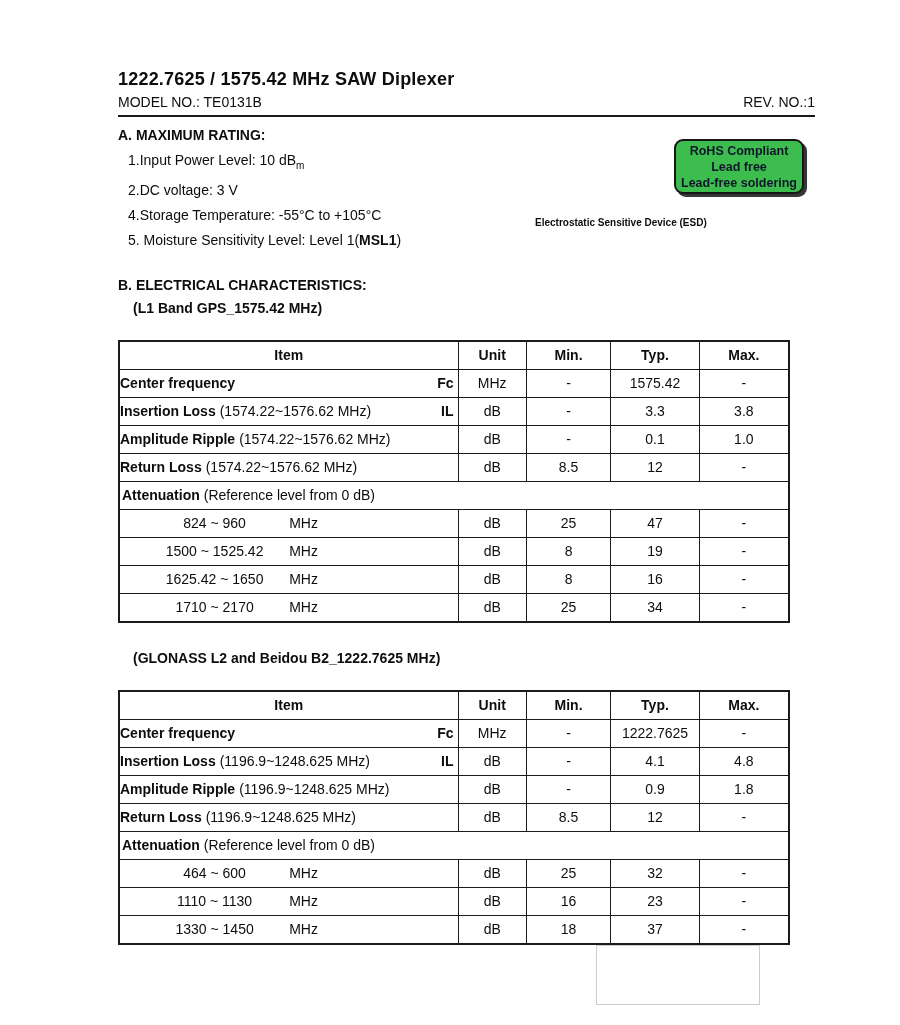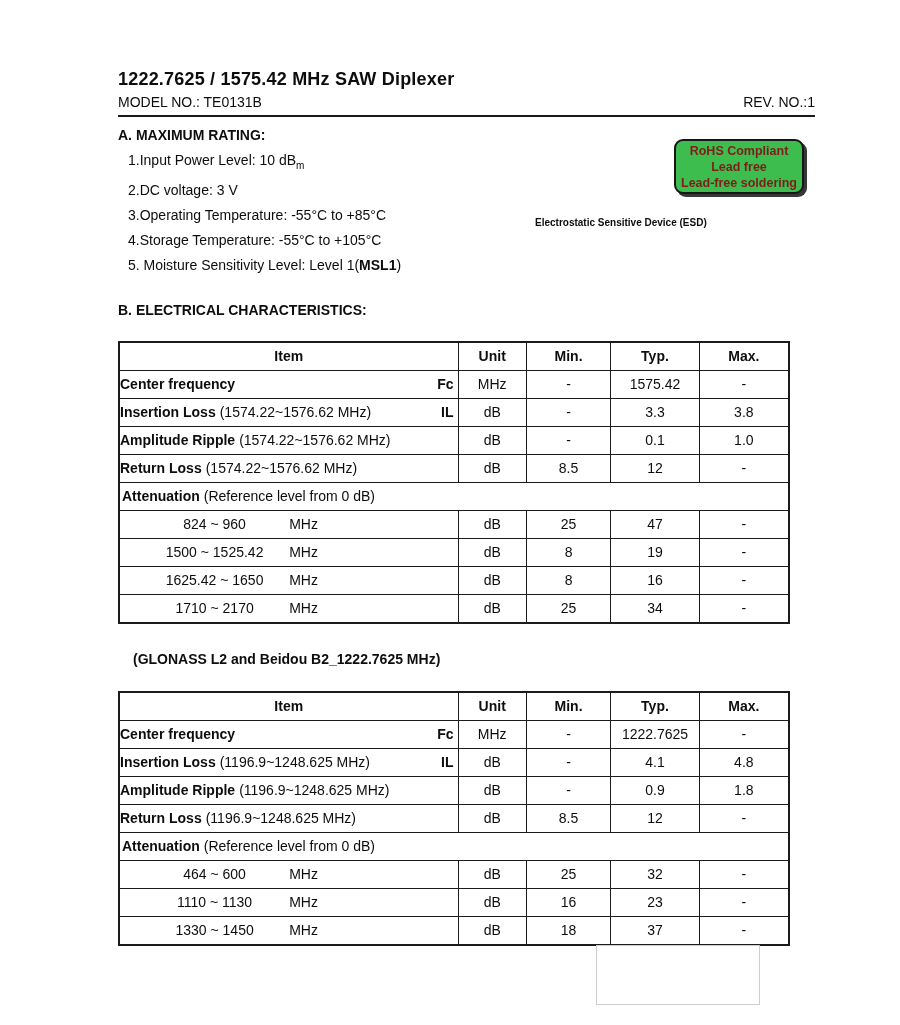--- a/index.html
+++ b/index.html
@@ -73,27 +73,27 @@
   <div class="model-row">
     <span>MODEL NO.: TE0131B</span>
     <span>REV. NO.:1</span>
   </div>
 
   <div class="sec-heading">A. MAXIMUM RATING:</div>
 
   <div class="rating-list">
       <div class="rating-item"><span>1.Input Power Level: 10 dB</span><sub>m</sub></div>
       <div class="rating-item"><span>2.DC voltage: 3 V</span></div>
-      <div class="rating-item"><span>3.Operating Temperature: -55°C to +85°C</span></div>
       <div class="rating-item"><span>4.Storage Temperature: -55°C to +105°C</span></div>
       <div class="rating-item"><span>5. Moisture Sensitivity Level: Level 1(</span><span class="b">MSL1</span><span>)</span></div>
     </div>
 
   <div class="sec-b-heading">B. ELECTRICAL CHARACTERISTICS:</div>
 
+  <div class="table-subtitle">(L1 Band GPS_1575.42 MHz)</div>
   <table class="spec">
     <colgroup>
       <col style="width:50.6%">
         <col style="width:10.2%">
         <col style="width:12.6%">
         <col style="width:13.2%">
         <col style="width:13.4%">
     </colgroup>
     <thead>
         <tr>
@@ -313,19 +313,19 @@
           <td class="num">dB</td>
           <td class="num">18</td>
           <td class="num">37</td>
           <td class="num">-</td>
         </tr>
       </tbody>
   </table>
 
 </div>
 
-<div class="rohs-badge" style="background: rgb(61, 189, 78); color: #7f1d1d;">
+<div class="rohs-badge" style="background: rgb(61, 189, 78); color: #0f172a;">
     <div class="line">RoHS Compliant</div>
     <div class="line">Lead free</div>
     <div class="line">Lead-free soldering</div>
   </div>
 <div class="esd-note">Electrostatic Sensitive Device (ESD)</div>
 <div class="ghost-box"></div>
 
 </body></html>

